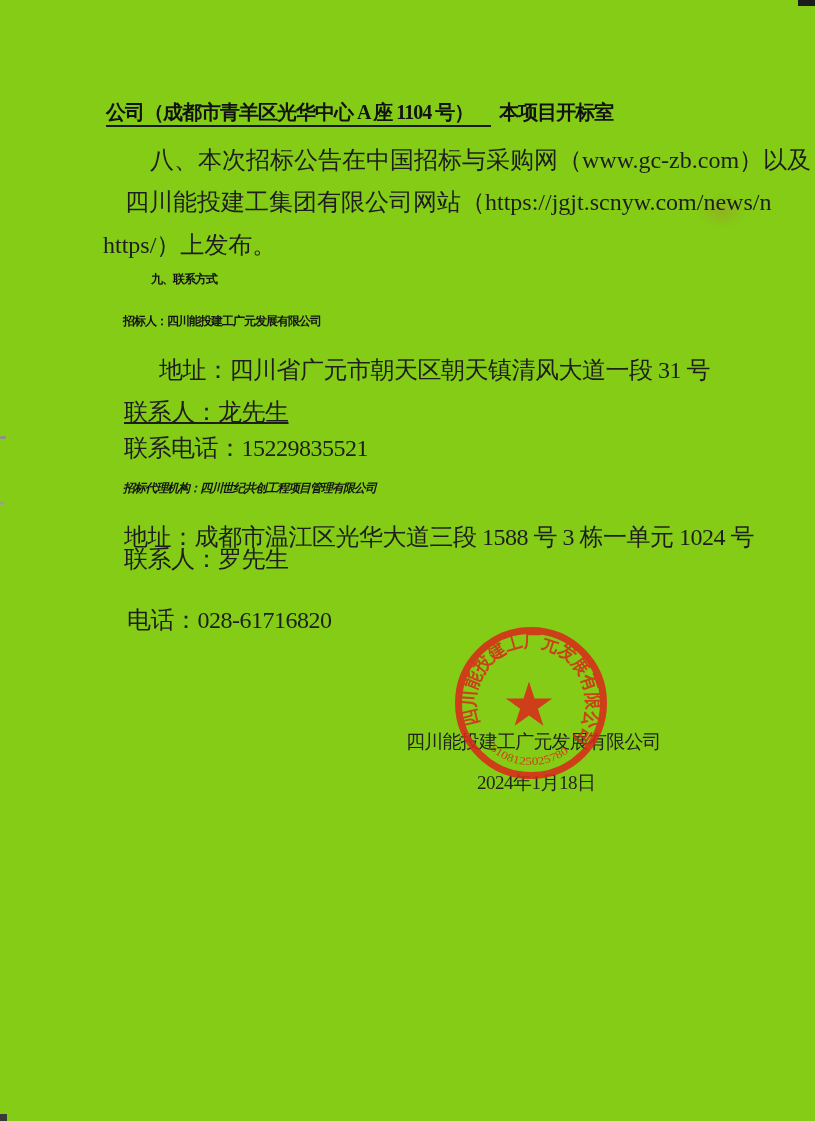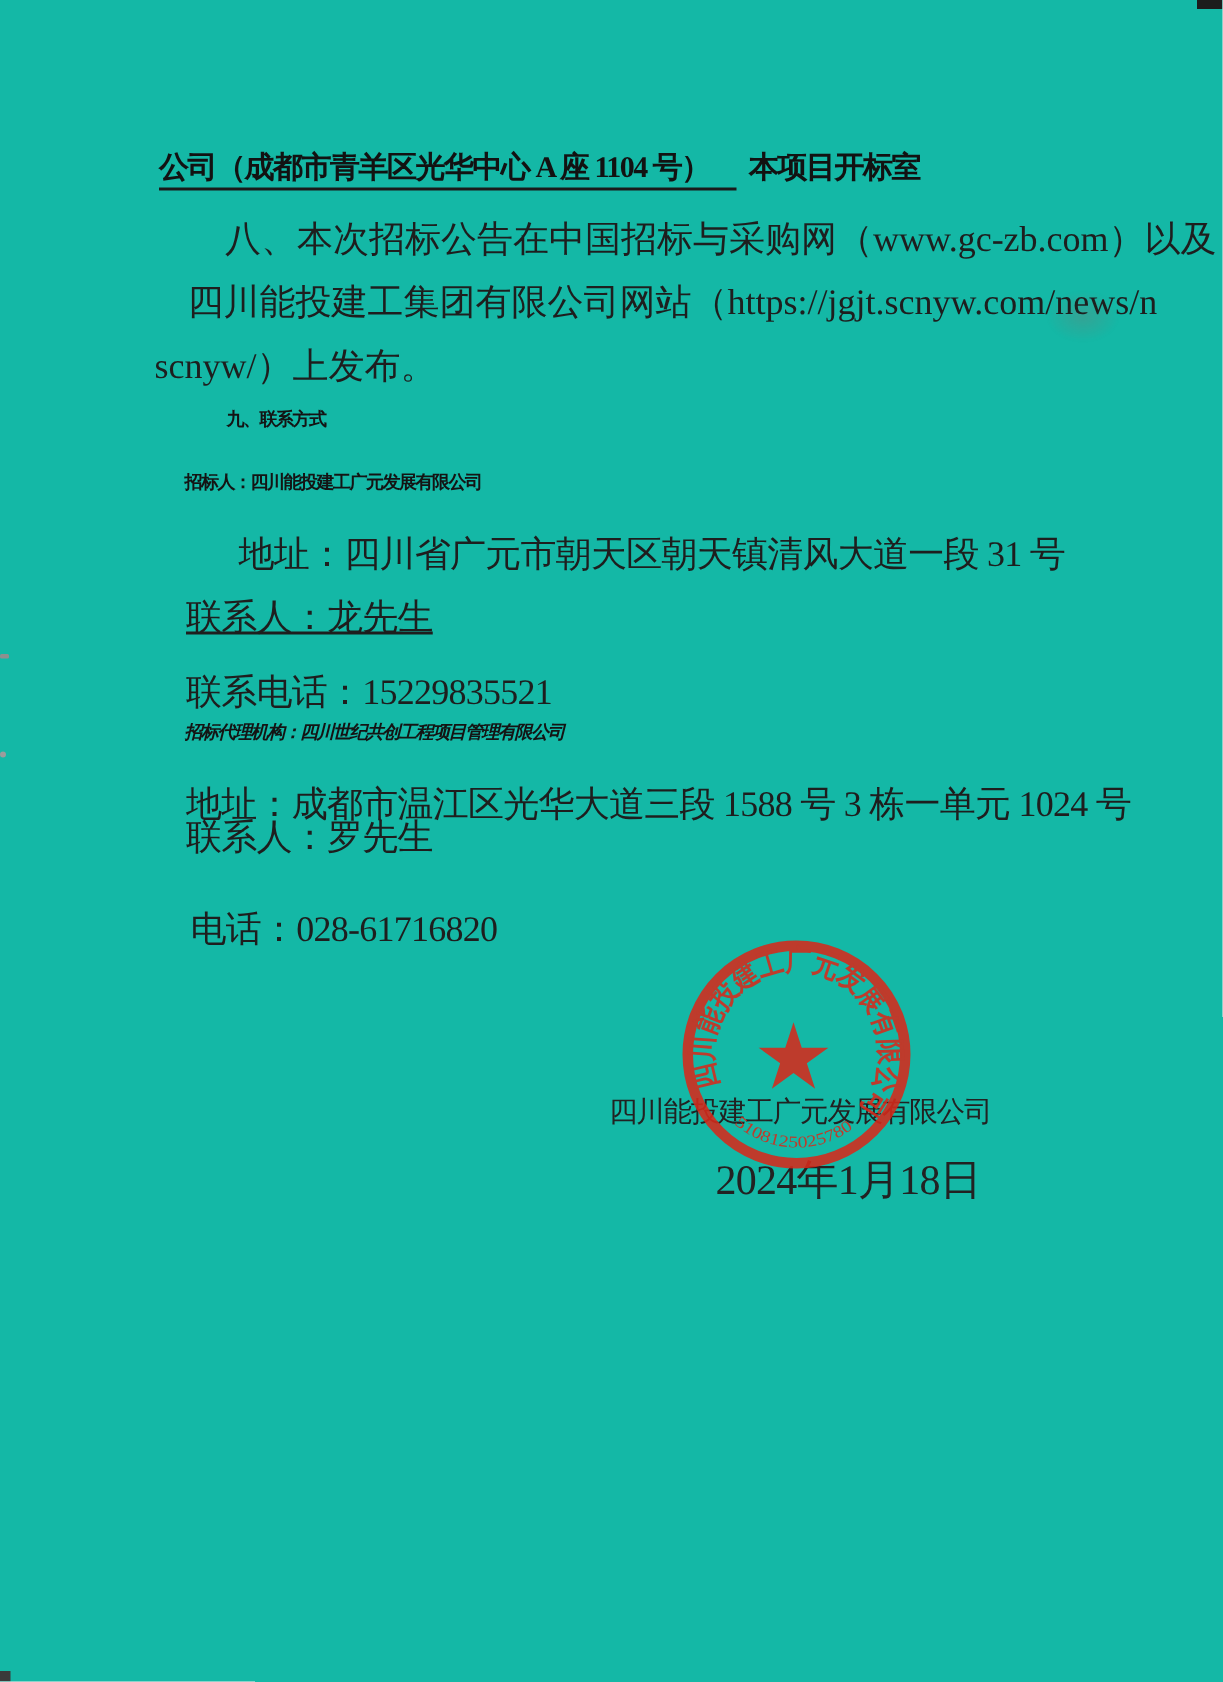--- a/index.html
+++ b/index.html
@@ -1,20 +1,20 @@
 <!DOCTYPE html>
 <html><head>
 <meta charset="utf-8">
 <style>
   html,body{margin:0;padding:0;background:#e8e8e8;}
   .page{
     position:relative;
     width:815px;height:1121px;
     margin:0 auto;
-    background:#14b8a6;
+    background:#84cc16;
     overflow:hidden;
     font-family:"Liberation Serif","DejaVu Serif",serif;
     color:#1e1e1e;
   }
   .line{
     position:absolute;
     white-space:pre;
     font-size:24px;
     letter-spacing:-0.5px;
     line-height:1.15;
@@ -31,33 +31,33 @@
     display:inline-block;
   }
   .heading .rest{margin-left:8px;}
   .p8l1{left:150px;top:147px;letter-spacing:0;}
   .p8l2{left:103px;top:189px;letter-spacing:0;margin-left:22px;}
   .p8l3{left:103px;top:232px;letter-spacing:0;}
   .sec9{left:151px;top:273px;}
   .t-name{left:123px;top:315px;}
   .t-addr{left:127px;top:357px;margin-left:32px;}
   .t-contact{left:124px;top:399px;text-decoration:underline;}
-  .t-phone{left:124px;top:449px;text-align:right;}
+  .t-phone{left:124px;top:435px;text-align:right;}
   .a-name{left:123px;top:482px;font-style:italic;}
   .a-addr{left:124px;top:524px;}
   .a-contact{left:124px;top:546px;}
   .a-phone{left:127px;top:607px;}
   .sig-company{
     left:406px;top:731px;
     font-size:19px;letter-spacing:-0.8px;
     z-index:2;color:#222;
   }
   .sig-date{
     left:477px;top:772px;
-    font-size:28px;letter-spacing:-0.5px;
+    font-size:19px;letter-spacing:-0.5px;
     z-index:2;color:#222;
   }
   .seal{
     position:absolute;
     left:411px;top:583px;
     width:240px;height:240px;
     z-index:3;
     pointer-events:none;
   }
   .seal text{font-family:"Liberation Serif","DejaVu Serif",serif;}
@@ -92,21 +92,21 @@
   <div class="corner-mark"></div>
   <div class="smudge"></div>
   <div class="edge-mark-1"></div>
   <div class="edge-mark-2"></div>
   <div class="bottom-corner-mark"></div>
 
   <div class="line heading"><span class="u">公司（成都市青羊区光华中心 A 座 1104 号）</span><span class="rest">本项目开标室</span></div>
 
   <div class="line p8l1">八、本次招标公告在中国招标与采购网（www.gc-zb.com）以及</div>
   <div class="line p8l2">四川能投建工集团有限公司网站（https://jgjt.scnyw.com/news/n</div>
-  <div class="line p8l3">scnyw/）上发布。</div>
+  <div class="line p8l3">https/）上发布。</div>
 
   <div class="line bold sec9">九、联系方式</div>
 
   <div class="line bold t-name">招标人：四川能投建工广元发展有限公司</div>
   <div class="line t-addr">地址：四川省广元市朝天区朝天镇清风大道一段 31 号</div>
   <div class="line t-contact">联系人：龙先生</div>
   <div class="line t-phone">联系电话：15229835521</div>
 
   <div class="line bold a-name">招标代理机构：四川世纪共创工程项目管理有限公司</div>
   <div class="line a-addr">地址：成都市温江区光华大道三段 1588 号 3 栋一单元 1024 号</div>

